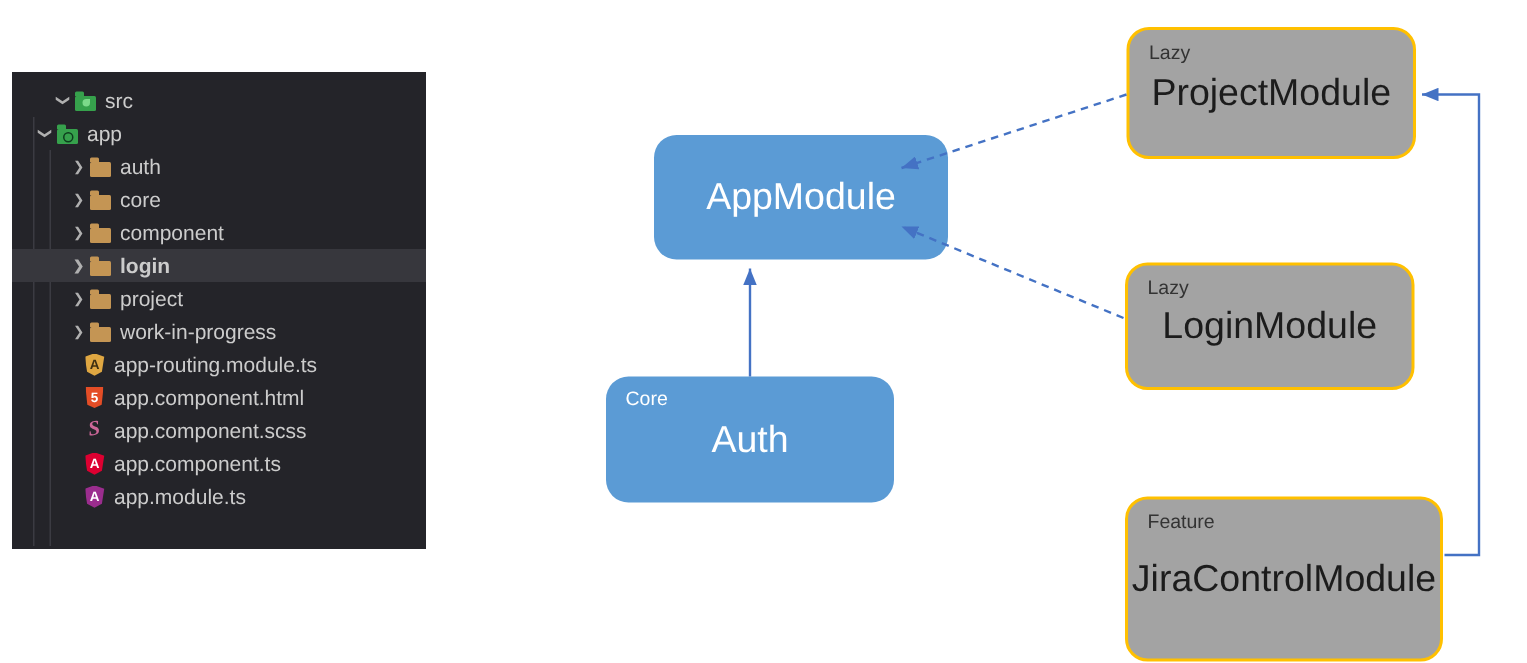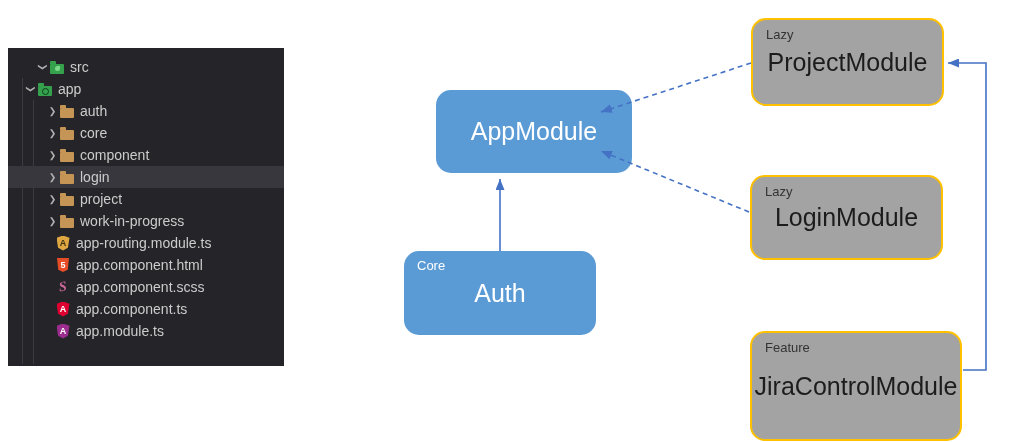--- a/index.html
+++ b/index.html
@@ -7,21 +7,21 @@
           font-family:"Liberation Sans",sans-serif;}
 
   
   .explorer{position:absolute;left:8px;top:48px;width:276px;height:318px;
             background:var(--panel-bg,#242429);padding-top:8px;box-sizing:border-box;}
   .guide{position:absolute;width:1px;background:#3b3b42;}
   .guide.g1{left:14px;top:30px;height:286px;}
   .guide.g2{left:25px;top:52px;height:264px;}
   .row{position:relative;display:flex;align-items:center;height:22px;
        color:#cccccc;font-size:14px;white-space:nowrap;cursor:pointer;}
-  .row.selected{background:var(--selection,#37373d);}
+  .row.selected{background:var(--selection,#37373d);font-weight:bold;}
   .lv0{padding-left:28px}.lv1{padding-left:16px}.lv2{padding-left:38px}
   .chev{width:13px;flex:0 0 13px;font-size:9px;color:#b0b0b0;display:flex;
         align-items:center;justify-content:center;}
   .chev::after{content:"\276F";}
   .chev.open{transform:rotate(90deg);}
   .spacer{width:9px;flex:0 0 9px;}
   .ficon{position:relative;flex:0 0 16px;width:16px;height:16px;display:flex;
          align-items:center;justify-content:center;}
   .folder{width:14px;height:10px;border-radius:1px;margin-top:3px;position:relative;
           background:var(--folder-tan,#C49554);}

